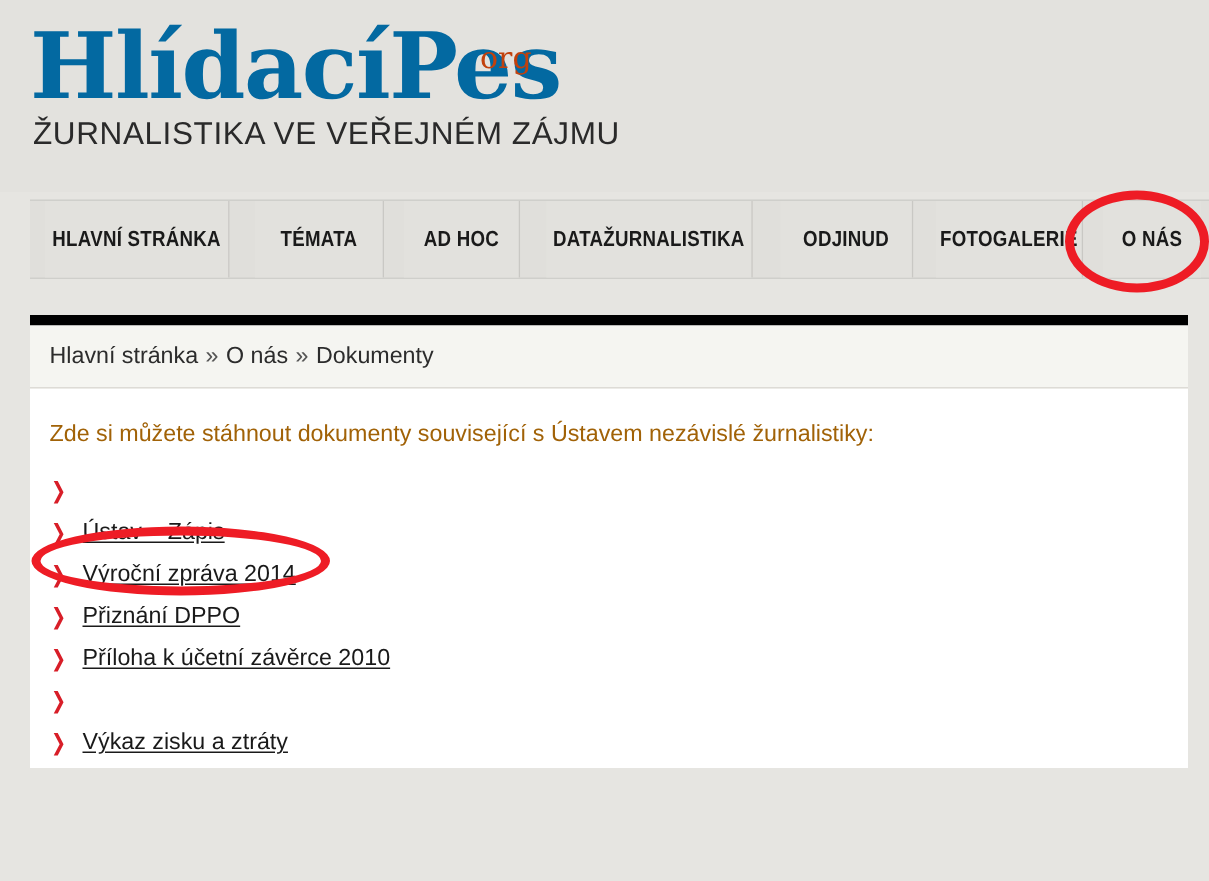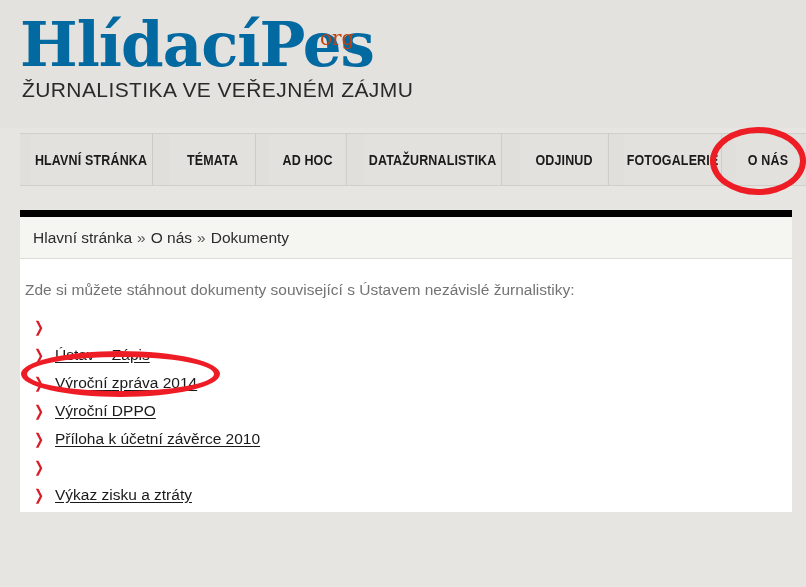--- a/index.html
+++ b/index.html
@@ -108,23 +108,23 @@
     padding-left: 13px;
     box-sizing: border-box;
     font-size: 15.5px;
     color: #2c2c2c;
   }
   #breadcrumb .crumb { cursor: pointer; }
   #breadcrumb .sep { margin: 0 5px; color: #555; }
 
   #intro {
     margin: 0;
-    padding: 22px 0 0 5px;
+    padding: 22px 0 0 13px;
     font-size: 15.5px;
-    color: #737373;
+    color: #a16207;
   }
 
   #doc-list {
     list-style: none;
     margin: 0;
     padding: 14px 0 0 14px;
   }
   #doc-list li {
     position: relative;
     height: 28px;
@@ -214,21 +214,21 @@
       <span class="sep">»</span>
       <span class="crumb">Dokumenty</span>
     </div>
 
   <p id="intro">Zde si můžete stáhnout dokumenty související s Ústavem nezávislé žurnalistiky:</p>
 
   <ul id="doc-list">
       <li><span class="bullet">❯</span></li>
       <li><span class="bullet">❯</span><a href="#">Ústav – Zápis</a></li>
       <li><span class="bullet">❯</span><a href="#">Výroční zpráva 2014</a></li>
-      <li><span class="bullet">❯</span><a href="#">Výroční DPPO</a></li>
+      <li><span class="bullet">❯</span><a href="#">Přiznání DPPO</a></li>
       <li><span class="bullet">❯</span><a href="#">Příloha k účetní závěrce 2010</a></li>
       <li><span class="bullet">❯</span></li>
       <li><span class="bullet">❯</span><a href="#">Výkaz zisku a ztráty</a></li>
     </ul>
 
 </div>
 
 <div class="annot-ellipse" id="annot-onas"></div>
 <div class="annot-ellipse" id="annot-vyrocni"></div>
 

